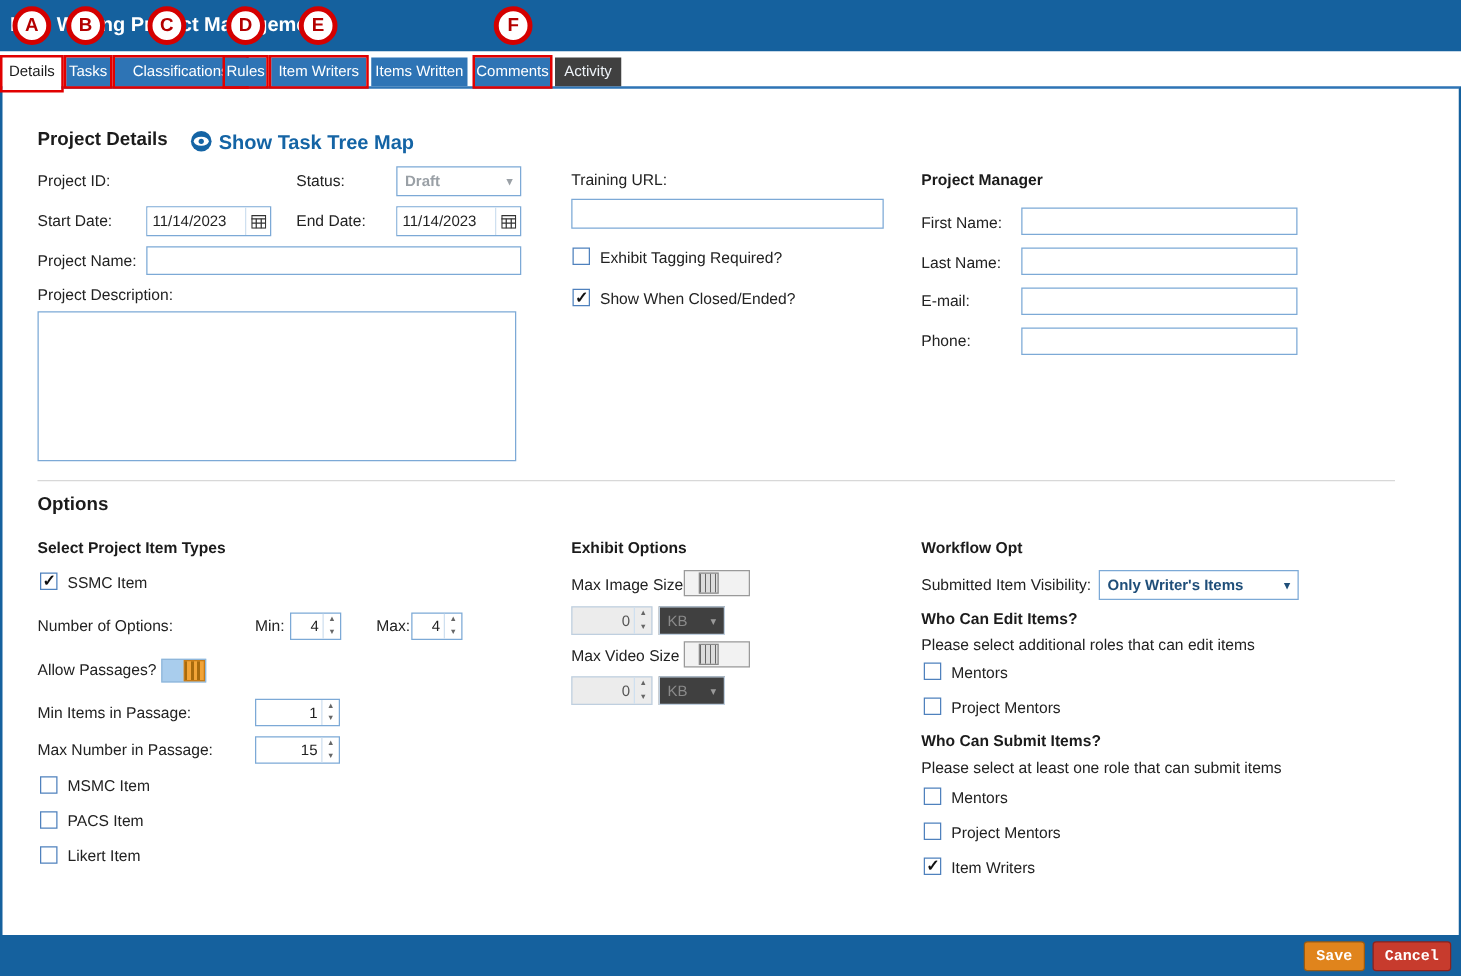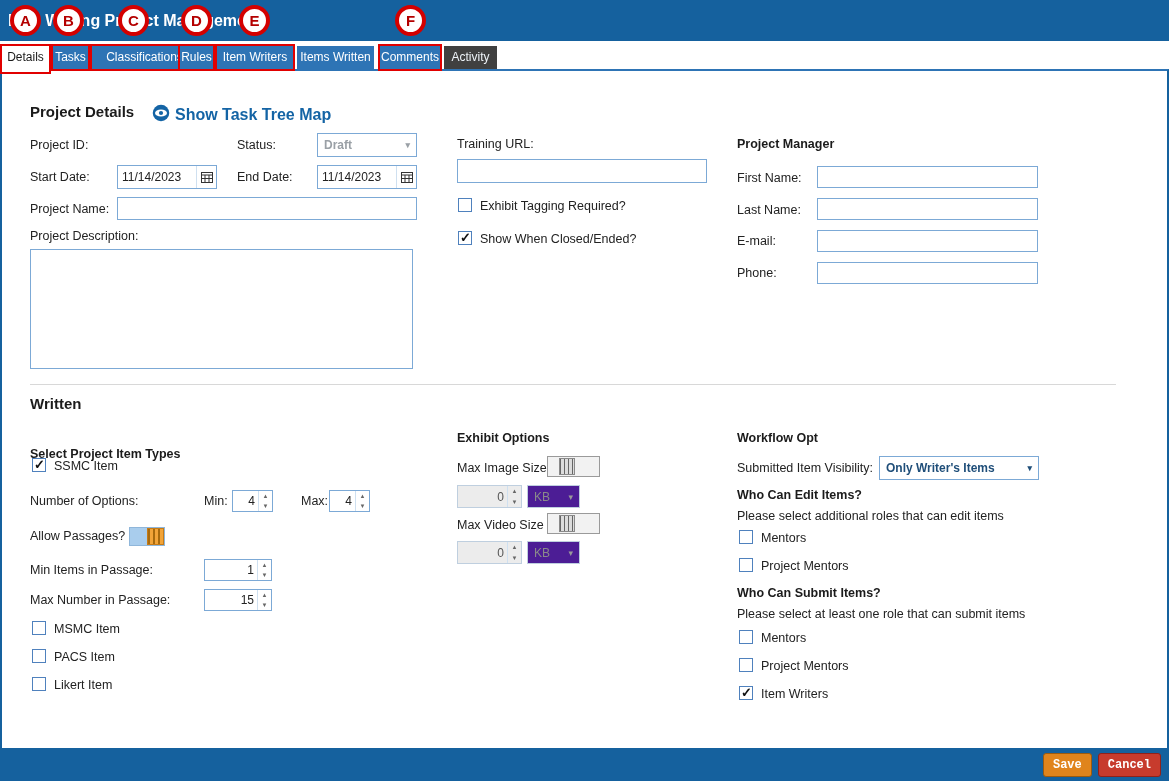--- a/index.html
+++ b/index.html
@@ -37,21 +37,21 @@
   .date input { border:none; flex:1; min-width:0; font-size:12px; padding:0 4px; font-family:inherit; color:#222; outline:none; }
   .date .cal { width:20px; display:flex; align-items:center; justify-content:center; border-left:1px solid #cfe0f0; background:#fff; cursor:pointer; }
 
   .combo { position:absolute; border:1px solid #7ca9d6; background:#fff; font-size:12px; display:flex; align-items:center; padding:0 6px; cursor:pointer; }
   .combo .ctext { white-space:nowrap; overflow:hidden;text-align:center; }
   .combo .arrow { margin-left:auto; font-size:9px; color:#555; }
   .combo.status { color:#9aa0a6; font-weight:bold; }
   .combo.status .arrow { color:#9aa0a6; }
   .combo.vis { color:#1f4e79; font-weight:bold; }
   .combo.vis .arrow { color:#1f4e79; }
-  .combo.dis { background:#4c1d95; color:#8a8a8a; border-color:#bfcfdf; }
+  .combo.dis { background:#404040; color:#8a8a8a; border-color:#bfcfdf; }
   .combo.dis .arrow { color:#9a9a9a; }
 
   .spin { position:absolute; border:1px solid #7ca9d6; background:#fff; display:flex; align-items:stretch; }
   .spin input { flex:1; min-width:0; border:none; background:transparent; text-align:right; padding-right:3px; font-size:12px; font-family:inherit; color:#222; outline:none; }
   .spin .arrows { width:14px; border-left:1px solid #cfe0f0; display:flex; flex-direction:column; cursor:pointer; }
   .spin .arrows span { flex:1; font-size:6px; line-height:10px; text-align:center; color:#666; }
   .spin.dis { background:#ececec; border-color:#bfcfdf; }
   .spin.dis input { color:#555; }
 
   .cb { position:absolute; width:14px; height:14px; border:1px solid #4f81bd; background:#fff; cursor:pointer; }
@@ -172,23 +172,23 @@
   <span class="lbl" style="left:737px;top:234px">E-mail:</span>
   <input class="ti" style="left: 817px; top: 230px; width: 221px; height: 22px;" value="">
 
   <textarea class="ti" style="left: 30px; top: 249px; width: 383px; height: 120px;"></textarea>
 
   <span class="lbl" style="left:737px;top:266px">Phone:</span>
   <input class="ti" style="left: 817px; top: 262px; width: 221px; height: 22px;" value="">
 
   <div class="divider" style="left:30px;top:384px;width:1086px"></div>
 
-  <div class="h1" style="left:30px;top:395px">Written</div>
-
-  <div class="h2" style="left:30px;top:447px">Select Project Item Types</div>
+  <div class="h1" style="left:30px;top:395px">Options</div>
+
+  <div class="h2" style="left:30px;top:431px">Select Project Item Types</div>
 
   <span class="cb checked" style="left:32px;top:458px"></span>
   <span class="lbl" style="left:54px;top:459px">SSMC Item</span>
 
   <span class="lbl" style="left:30px;top:494px">Number of Options:</span>
   <span class="lbl" style="left:204px;top:494px">Min:</span>
   <div class="spin" style="left:232px;top:490px;width:41px;height:22px">
     <input value="4" style="">
     <div class="arrows">
         <span>▲</span>

